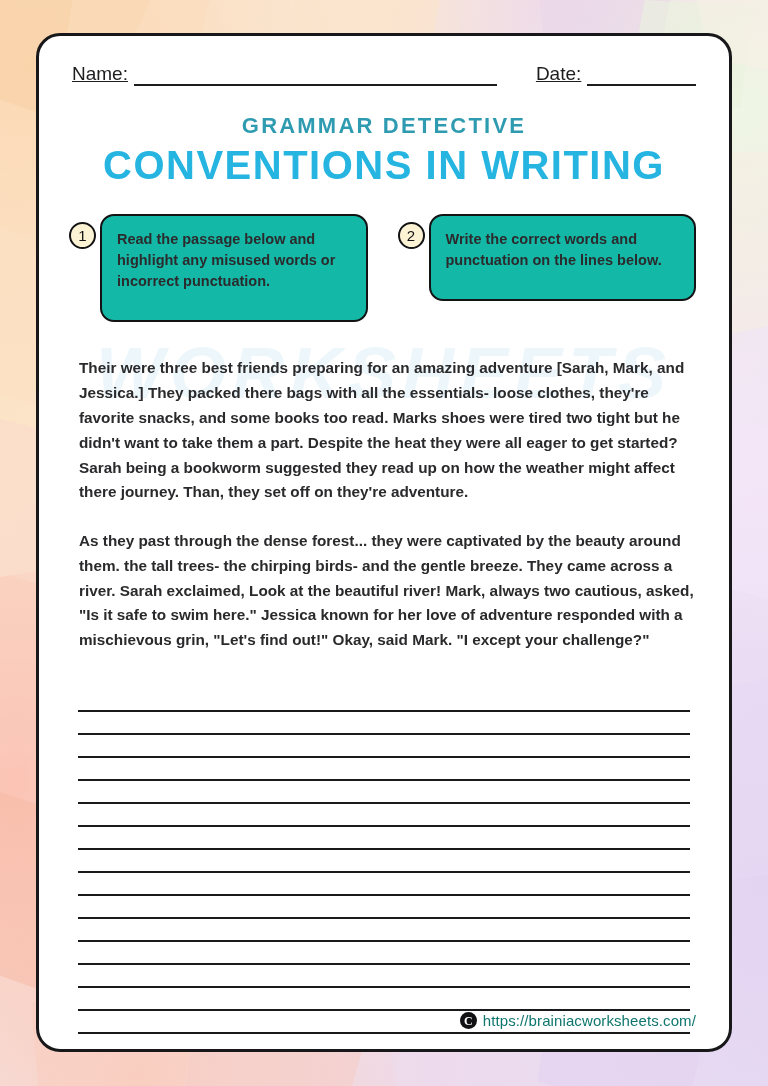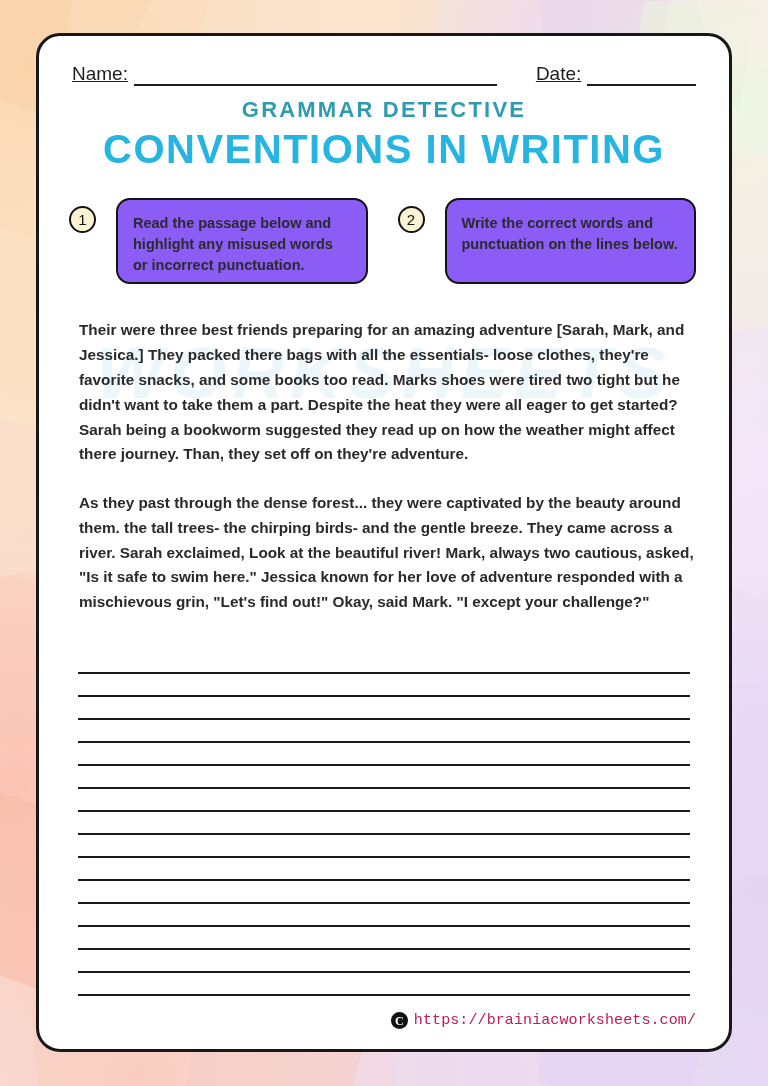--- a/index.html
+++ b/index.html
@@ -121,21 +121,21 @@
     border-bottom: 2px solid #1d1d1f;
     height: 16px;
     margin-left: 6px;
   }
   .nd-name-rule { width: 374px; }
   .nd-date { margin-left: 39px; }
   .nd-date-rule { width: 112px; }
 
   
   .subtitle {
-    margin-top: 11px;
+    margin-top: 27px;
     text-align: center;
     font-family: "Liberation Sans", sans-serif;
     font-weight: 700;
     font-size: 22px;
     letter-spacing: 2.2px;
     color: #2f9bb0;
   }
   .title {
     margin-top: 5px;
     text-align: center;
@@ -170,25 +170,25 @@
     color: #131315;
     font-family: "Liberation Sans", sans-serif;
     font-size: 15px;
     font-weight: 400;
     display: flex;
     align-items: center;
     justify-content: center;
     box-sizing: border-box;
   }
   .callout {
-    margin-left: 20px;
-    background: #8b5cf6;
+    margin-left: 4px;
+    background: #14b8a6;
     border: 2.5px solid #131315;
     border-radius: 14px;
-    padding: 13px 15px 6px 15px;
+    padding: 13px 15px 28px 15px;
     font-family: "Liberation Sans", sans-serif;
     font-weight: 700;
     font-size: 14.5px;
     line-height: 1.45;
     color: #2b2b2d;
     box-sizing: border-box;
     min-height: 86px;
     flex: 1;
   }
 
@@ -236,23 +236,23 @@
     color: #ffffff;
     font-family: "Liberation Serif", serif;
     font-size: 12px;
     font-weight: 700;
     display: flex;
     align-items: center;
     justify-content: center;
     line-height: 1;
   }
   .site-url {
-    font-family: Liberation Mono, monospace;
+    font-family: Liberation Sans, sans-serif;
     font-size: 15px;
-    color: #be185d;
+    color: #0f766e;
     letter-spacing: .1px;
   }
 </style>
 </head>
 <body>
 
 <div class="bg-wrap">
   <div class="bg-base"></div>
   <div class="poly p1"></div>
   <div class="poly p2"></div>

